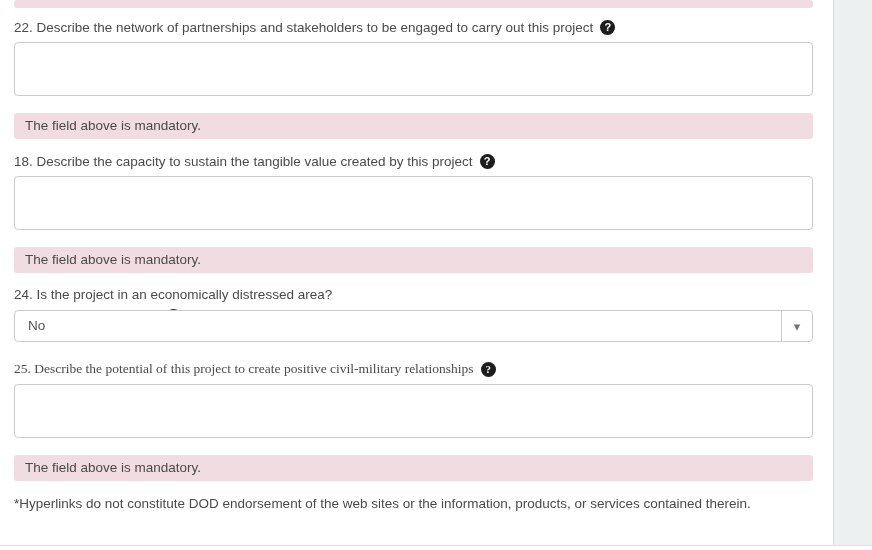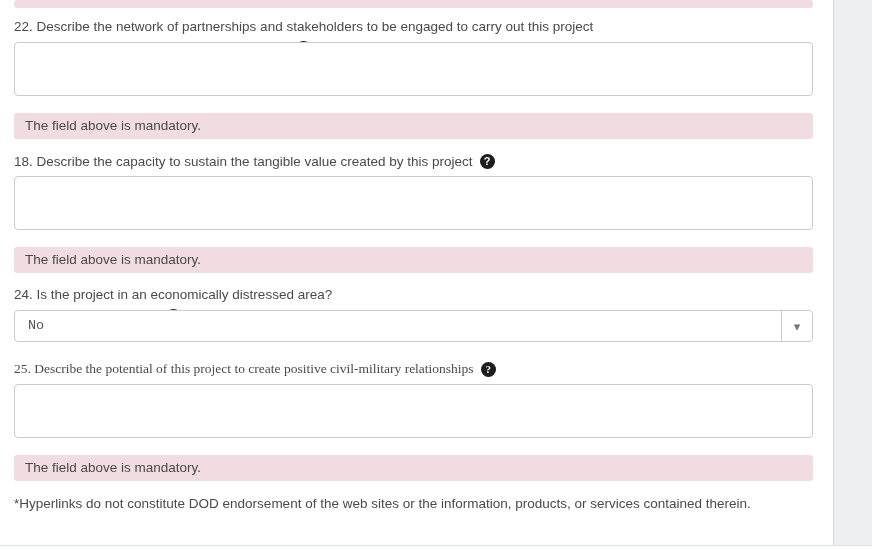--- a/index.html
+++ b/index.html
@@ -90,21 +90,20 @@
     background: #ffffff;
     cursor: pointer;
   }
   .select-value {
     position: absolute;
     left: 13px;
     top: 0;
     height: 30px;
     line-height: 30px;
     color: #555555;
-    font-family: Liberation Mono, monospace;
   }
   .select-btn {
     position: absolute;
     right: 0;
     top: 0;
     width: 30px;
     height: 100%;
     border-left: 1px solid #cbcbcb;
     border-radius: 0 4px 4px 0;
     display: flex;
@@ -142,21 +141,21 @@
     background: #dde3e3;
   }
 </style>
 </head>
 <body>
 
 <div class="screen">
 
   <div class="abs alert-bar alert-cut"></div>
 
-  <div class="abs q-label" style="top:19px;flex-direction:column;">
+  <div class="abs q-label" style="top:19px;">
     <span>22. Describe the network of partnerships and stakeholders to be engaged to carry out this project</span>
     <span class="help-icon">?</span>
   </div>
   <textarea class="abs field" style="top: 42px;"></textarea>
   <div class="abs alert-bar alert-msg" style="top:113px;">The field above is mandatory.</div>
 
   <div class="abs q-label" style="top:153px;">
     <span>18. Describe the capacity to sustain the tangible value created by this project</span>
     <span class="help-icon">?</span>
   </div>

